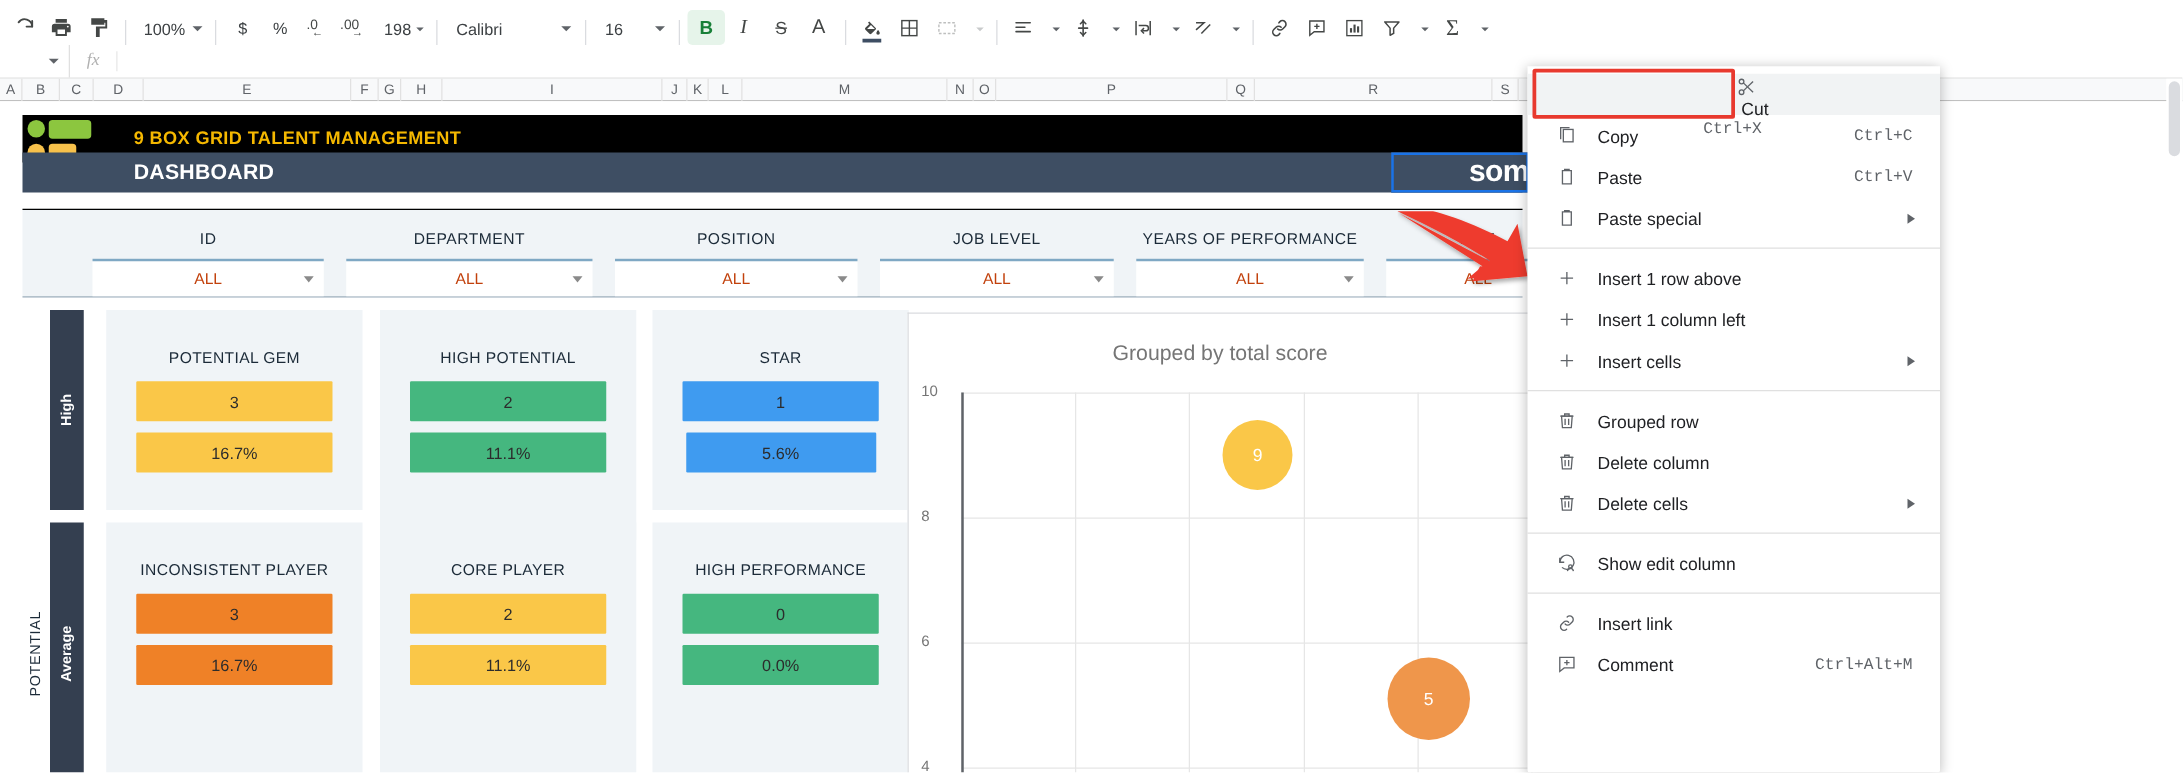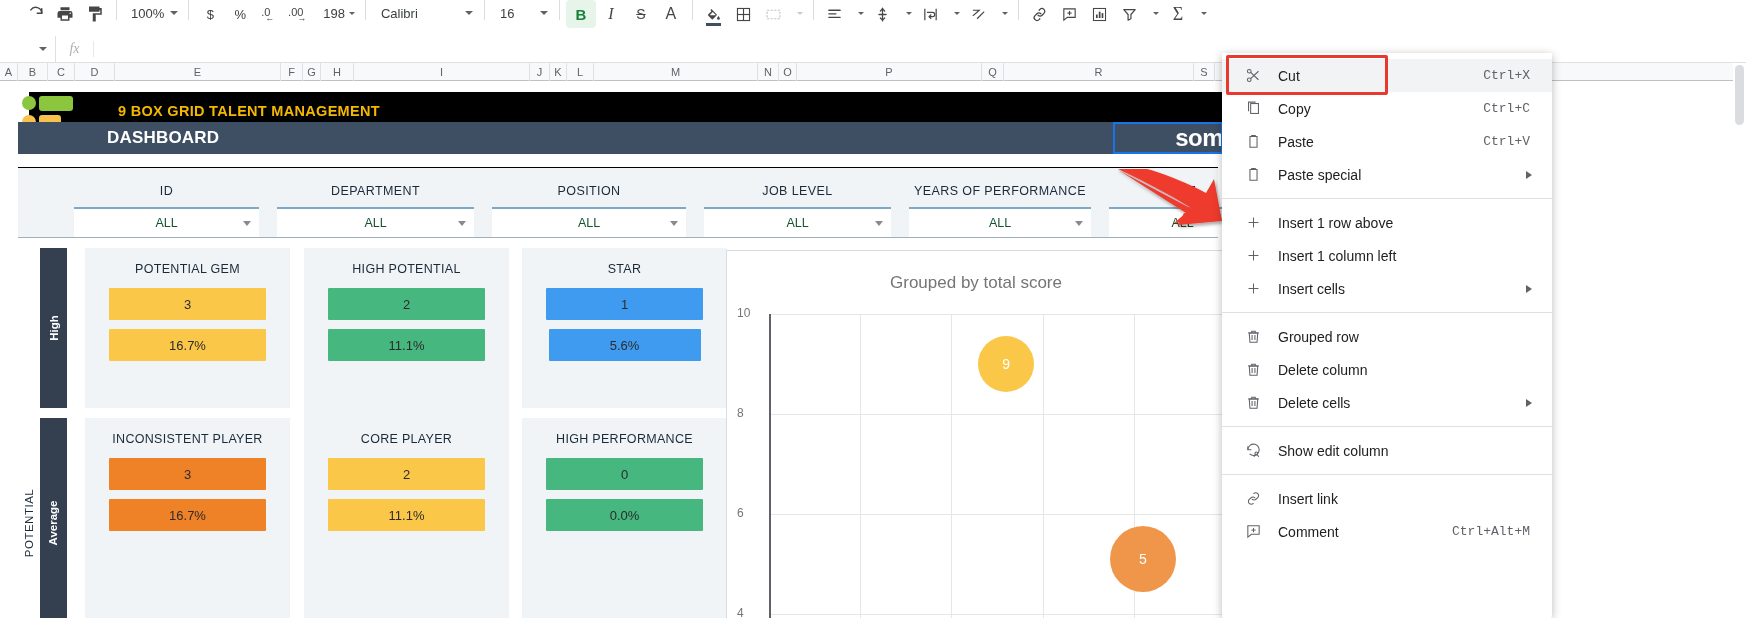--- a/index.html
+++ b/index.html
@@ -6,22 +6,22 @@
   html, body { margin:0; padding:0; }
   body {
     width:1746px; height:618px; overflow:hidden;
     font-family:"Liberation Sans", sans-serif;
     background:#fff; position:relative;
     -webkit-font-smoothing:antialiased;
   }
 
   
   #toolbar {
-    position:absolute; left:16px; top:0; width:1472px; height:36px;
-    background:#fff; display:flex; align-items:flex-start; padding-left:4px;
+    position:absolute; left:0; top:0; width:1472px; height:36px;
+    background:#fff; display:flex; align-items:flex-end; padding-left:4px;
   }
   .tb-btn {
     width:30px; height:28px; display:flex; align-items:center; justify-content:center;
     color:#444746; font-size:15px; border-radius:4px; cursor:pointer; flex:none;
   }
   .tb-btn svg { display:block; }
   .tb-sep { width:1px; height:20px; background:#dadce0; margin:0 6px; flex:none; }
   .tb-zoom {
     height:26px; display:flex; align-items:center; padding:0 4px 0 8px;
     border-radius:4px; cursor:pointer; color:#3c4043; font-size:13px; flex:none;
@@ -66,21 +66,21 @@
 
   
   #sheet {
     position:absolute; left:0; top:81px; width:1746px; height:537px;
     background:#fff; overflow:hidden;
   }
 
   
   #titleband {
     position:absolute; left:18px; top:11px; width:1200px; height:38px;
-    background:#000000; display:flex; align-items:center;margin-left:11px;
+    background:#000000; display:flex; align-items:center;
   }
   #titleband .ttl {
     color:#F5B800; font-weight:bold; font-size:14.5px; letter-spacing:.3px;
     margin-left:89px;
   }
   #dashband {
     position:absolute; left:18px; top:41px; width:1200px; height:32px;
     background:#3e4e63; display:flex; align-items:center;
   }
   #dashband .dsh {
@@ -111,21 +111,21 @@
   }
   .filtgroup { position:absolute; top:0; height:71px; }
   .filtlabel {
     text-align:center; color:#1b2a38; font-size:12.5px; letter-spacing:.4px;
     padding-top:16px; font-weight:400;
   }
   .filtbox {
     margin:9px auto 0; height:30px; background:#ffffff; border-top:2px solid #7FA8C4;
     display:flex; align-items:center; justify-content:center; position:relative;
   }
-  .filtbox .val { color:#14532d; font-size:12.5px; }
+  .filtbox .val { color:#c2410c; font-size:12.5px; }
   .filtbox .dd {
     position:absolute; right:8px; top:50%; margin-top:-2px;
     width:0;height:0;border-left:4px solid transparent;border-right:4px solid transparent;
     border-top:5px solid #8a8a8a;
   }
 
   
   #gridarea { position:absolute; left:18px; top:167px; width:702px; height:380px; }
   .sidelabel {
     position:absolute; left:22px; width:27px; background:#343f50;
@@ -136,21 +136,21 @@
     transform:rotate(-90deg); white-space:nowrap;
   }
   #potlabel {
     position:absolute; left:0px; top:170px; width:22px; height:210px;
     display:flex; align-items:center; justify-content:center;
   }
   #potlabel span {
     transform:rotate(-90deg); white-space:nowrap; font-size:11.5px; color:#1b2a38; letter-spacing:.5px;
   }
   .cellbox {
-    position:absolute; background:#f0f4f7; padding-top:14px;
+    position:absolute; background:#f0f4f7; padding-top:31px;
   }
   .cellttl { text-align:center; font-size:12.5px; color:#1b2a38; letter-spacing:.3px; }
   .chip {
     margin:12px auto 0; height:32px; border-radius:1px;
     display:flex; align-items:center; justify-content:center;
     font-size:13px; color:#2c2c2c;
   }
   .chip.pct { margin-top:9px; }
 
   
@@ -175,21 +175,21 @@
 
   
   #ctxmenu {
     position:absolute; left:1222px; top:53px; width:330px; height:565px;
     background:#fff; box-shadow:0 2px 10px rgba(0,0,0,.28); border-radius:0 0 2px 2px;
     padding:6px 0 0; font-size:14px; color:#202124; z-index:40;
   }
   .mi {
     height:33px; display:flex; align-items:center; padding:0 0 0 20px; cursor:pointer; position:relative;
   }
-  .mi.hl { background:#f1f3f4; }
+  .mi.hl { background:#f1f3f4;flex-direction:column; }
   .mi .ic { width:22px; height:20px; color:#5f6368; display:flex; align-items:center; justify-content:center; flex:none;}
   .mi .lbl { margin-left:14px; flex:1; }
   .mi .sc { color:#5f6368; font-size:13px; margin-right:22px;font-family:Liberation Mono, monospace; }
   .mi .sub {
     margin-right:20px; width:0;height:0;
     border-top:4px solid transparent;border-bottom:4px solid transparent;border-left:6px solid #5f6368;
   }
   .msep { height:1px; background:#e0e0e0; margin:7px 0; }
   #cuthl {
     position:absolute; left:1226px; top:55px; width:162px; height:40px;

